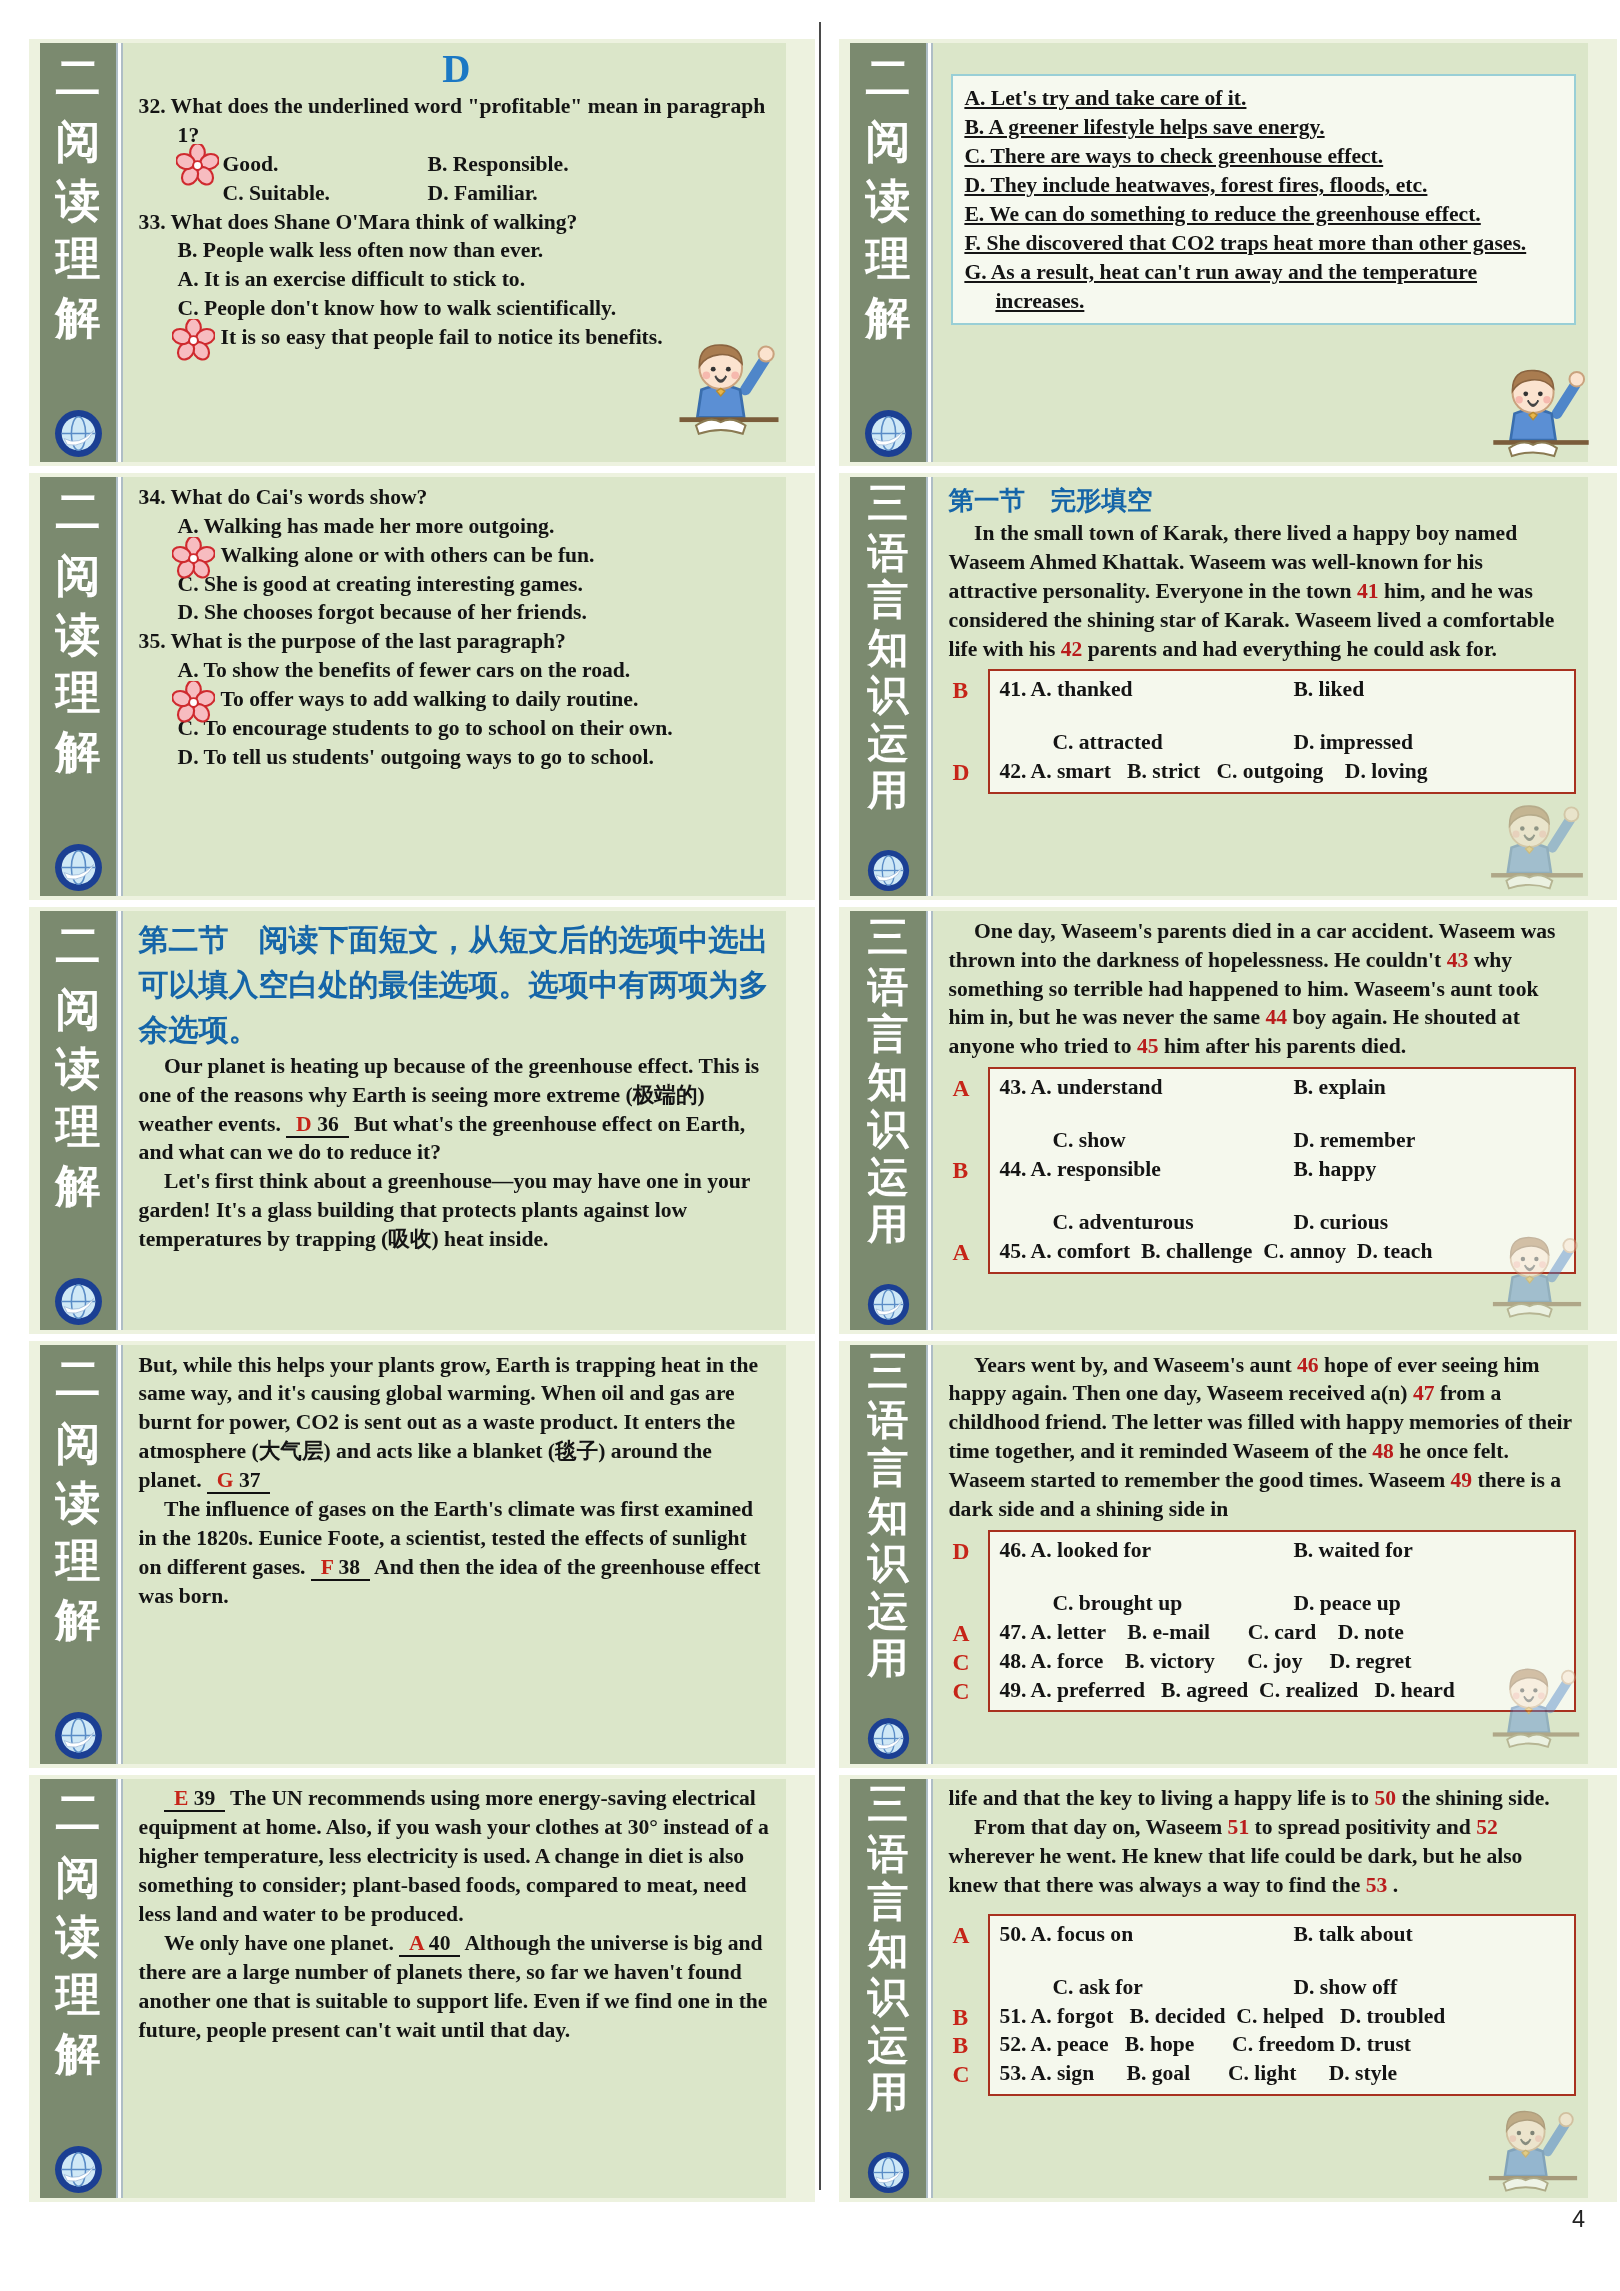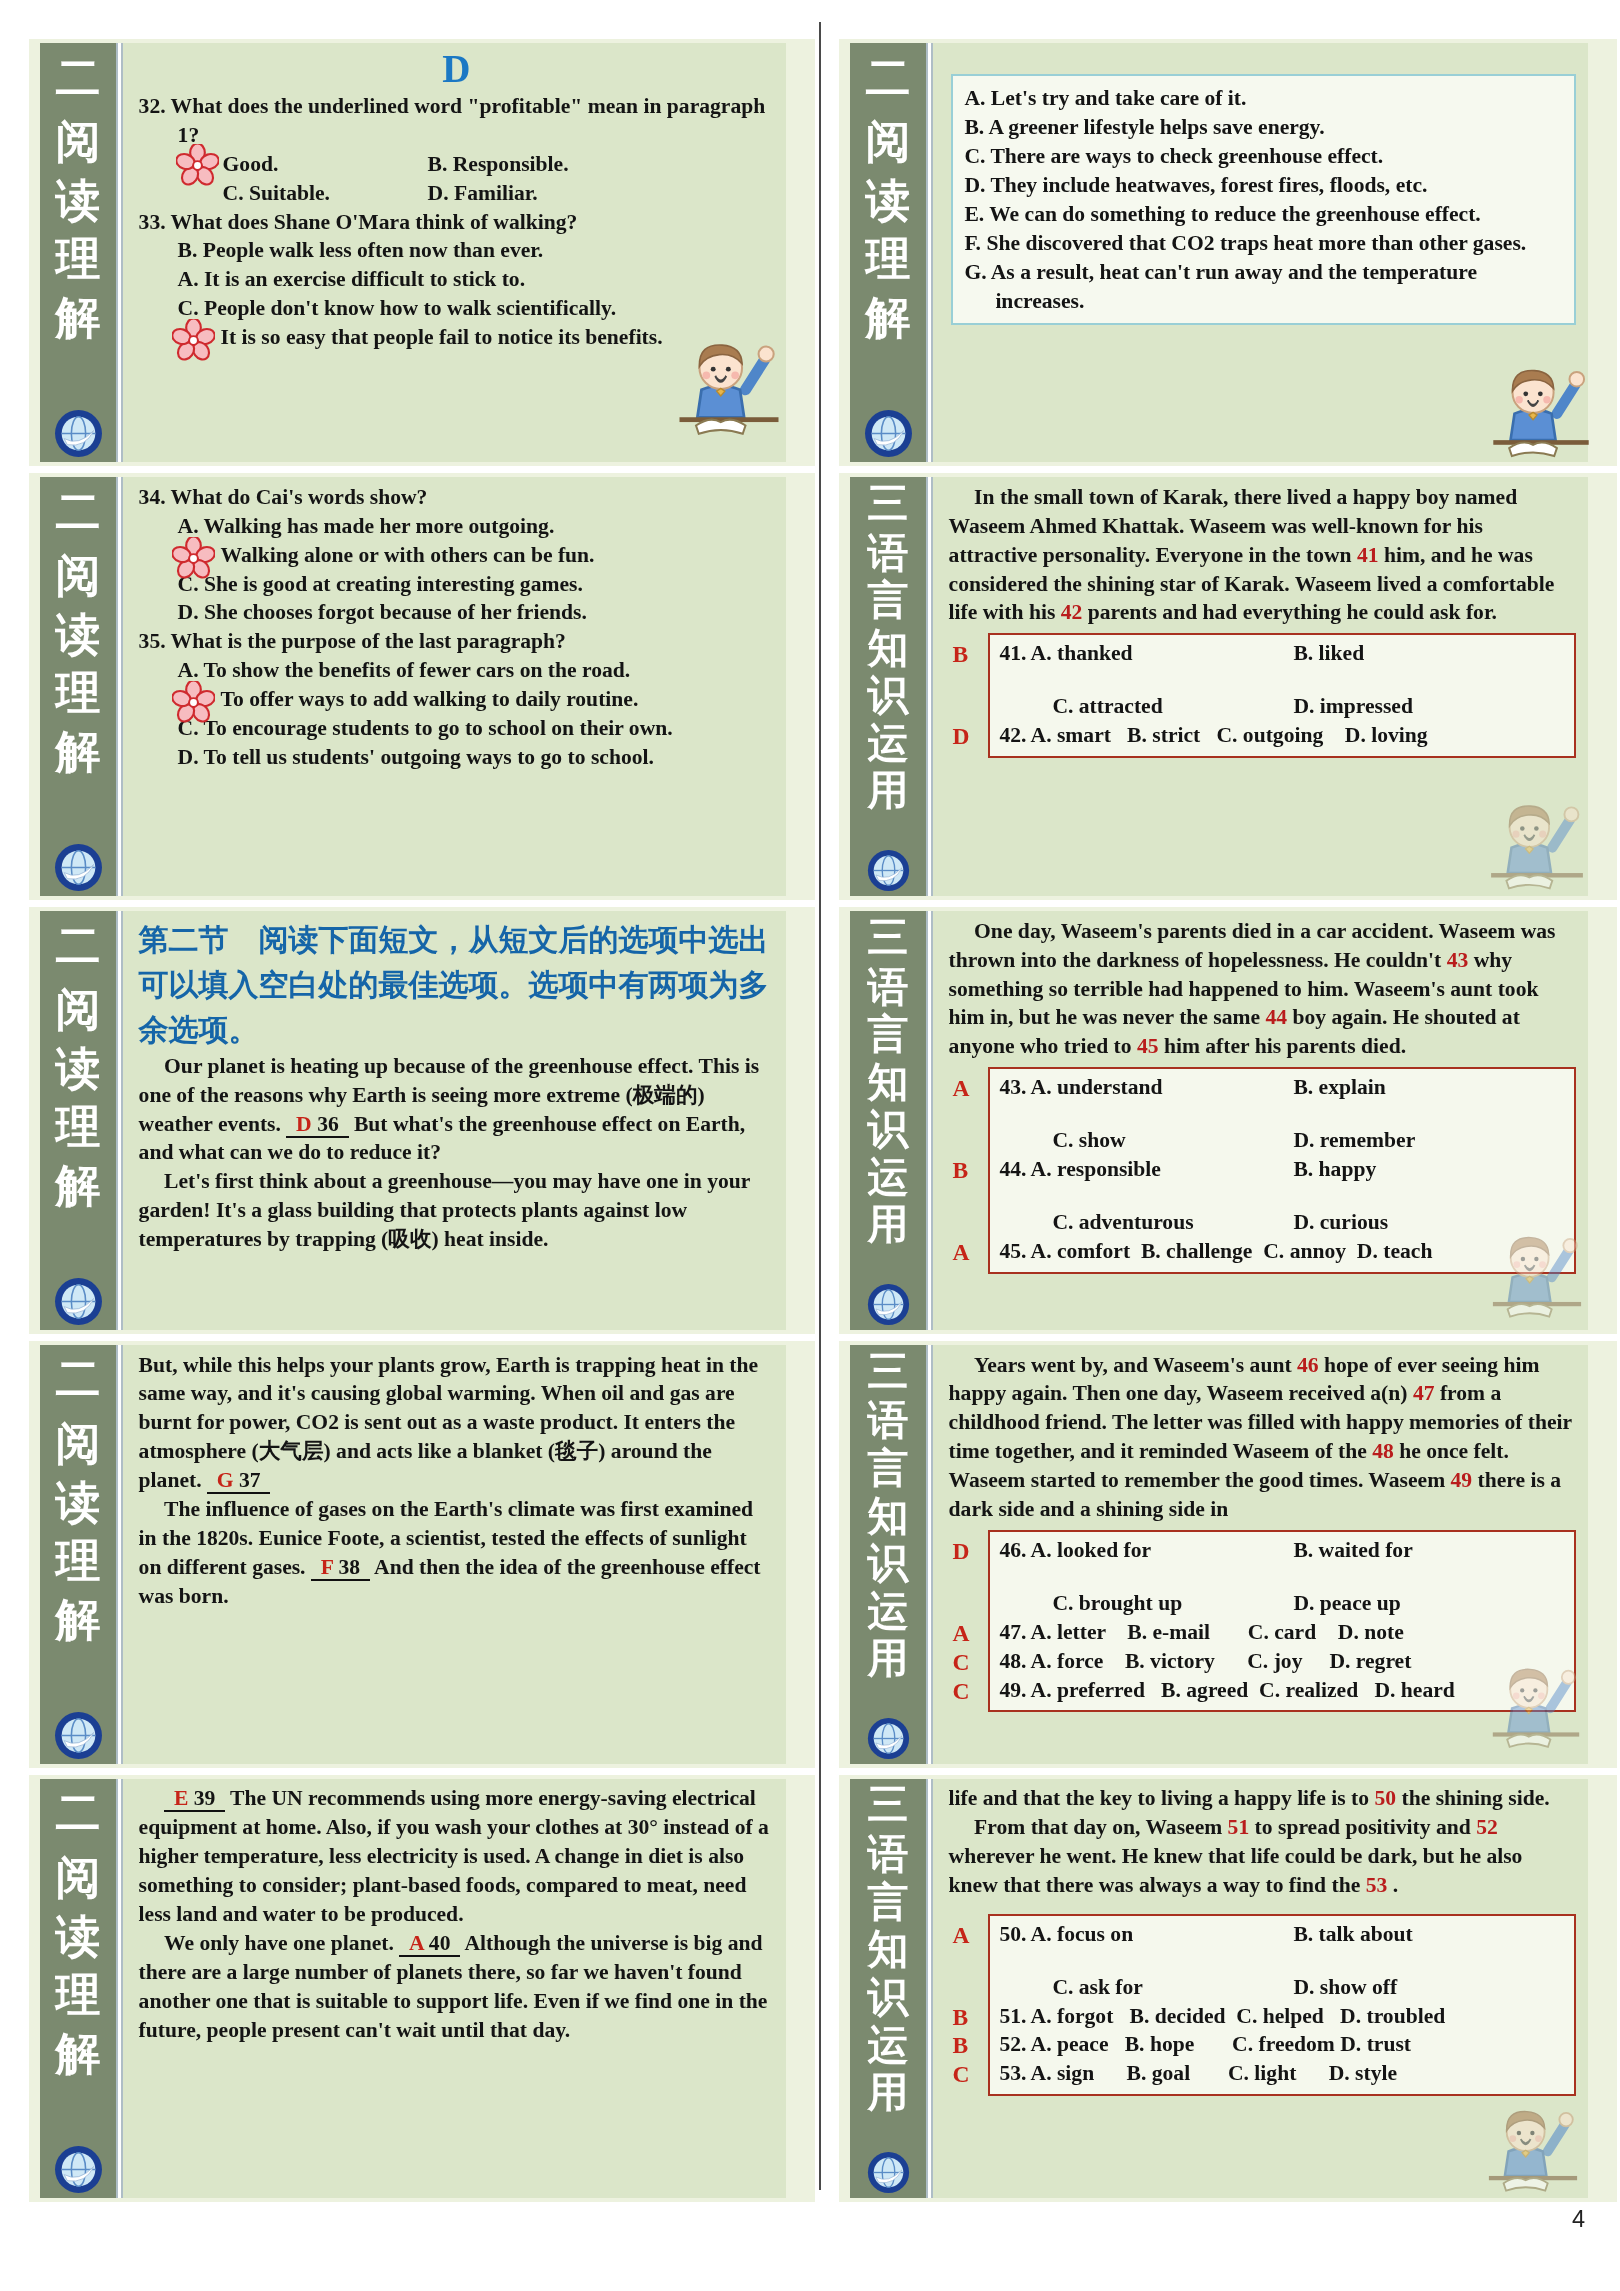--- a/index.html
+++ b/index.html
@@ -31,21 +31,21 @@
   .opts2 .c1{display:inline-block;min-width:250px;position:relative;padding-left:45px;box-sizing:border-box;}
   .opts2 .c1 .flower{position:absolute;left:-2px;top:-5.9px;}
   .cn{color:#1565a8;font-family:"Liberation Sans",sans-serif;font-weight:bold;font-size:30px;line-height:1.5;}
   .cnhead{color:#1565a8;font-family:"Liberation Sans",sans-serif;font-weight:bold;font-size:25.5px;margin-bottom:2px;}
   .para{text-indent:25.5px;}
   .noind{text-indent:0;}
   .blank{border-bottom:2.9px solid #111;padding:0 9.8px;white-space:nowrap;}
   .red{color:#c62418;}
   .bluenum{color:#b91c1c;}
   .optbox{border:2px solid #99cfd6;background:#f6f9ef;padding:7.8px 11.8px;margin:25.5px 0 0 2px;}
-  .optbox div{padding-left:31px;text-indent:-31px;}
+  .optbox div{padding-left:31px;text-indent:-31px;text-decoration:underline;}
   .ansbox{border:2.9px solid #a8311f;background:#f5f8ed;margin:5.9px 0 0 39px;padding:3.9px 9.8px 5.9px;position:relative;}
   .arow{position:relative;}
   .aletter{position:absolute;left:-47px;top:0;color:#c62418;font-size:23.5px;font-weight:bold;}
   .c1{display:inline-block;min-width:294px;}
   .l2{padding-left:53px;margin-top:24px;}
   .l2 .c1{min-width:241px;}
   .pre{white-space:pre-wrap;}
   .cartoon{position:absolute;z-index:3;}
   .faint{opacity:.45;}
   .pagenum{position:absolute;right:35px;bottom:59px;font-size:23.5px;color:#222;font-family:"Liberation Sans",sans-serif;}
@@ -255,20 +255,21 @@
         <div class="ch">知</div>
         <div class="ch">识</div>
         <div class="ch">运</div>
         <div class="ch">用</div>
         <svg class="logo" width="43" height="43" viewBox="0 0 48 48">
             <use href="#logo-def"></use>
           </svg>
       </div>
       <div class="sep"></div>
       <div class="content">
+        <div class="cnhead">第一节　完形填空</div>
         <div class="para"><span>In the small town of Karak, there lived a happy boy named Waseem Ahmed Khattak. Waseem was well-known for his attractive personality. Everyone in the town </span><span class="bluenum">41</span><span> him, and he was considered the shining star of Karak. Waseem lived a comfortable life with his </span><span class="bluenum">42</span><span> parents and had everything he could ask for.</span></div>
         <div class="ansbox">
           <div class="arow">
             <span class="aletter">B</span>
             <div><span class="c1">41. A. thanked</span><span>B. liked</span></div>
             <div class="l2"><span class="c1">C. attracted</span><span>D. impressed</span></div>
           </div>
           <div class="arow">
             <span class="aletter">D</span>
             <div class="pre">42. A. smart   B. strict   C. outgoing    D. loving</div>

